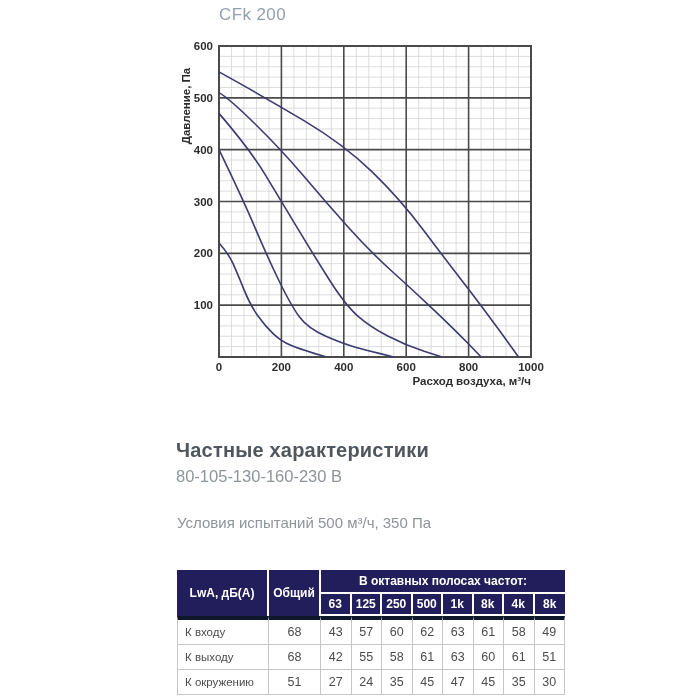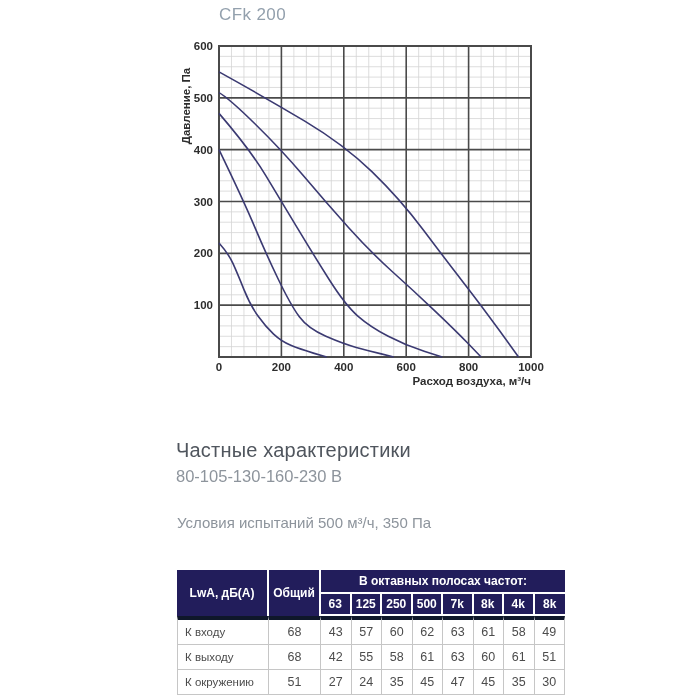--- a/index.html
+++ b/index.html
@@ -12,21 +12,21 @@
   
   .chart-title{
     position:absolute;left:219px;top:5px;width:312px;
     text-align:left;font-size:17px;letter-spacing:.4px;
     color:var(--title-gray,#93a0ad);
   }
   #chart-svg{position:absolute;left:0;top:0;}
   
   .h-char{
     position:absolute;left:176px;top:439px;
-    font-size:20px;font-weight:normal;color:var(--head-gray,#50565e);
+    font-size:20px;font-weight:bold;color:var(--head-gray,#50565e);
     letter-spacing:.2px;
   }
   .h-volt{
     position:absolute;left:176px;top:467px;
     font-size:16.5px;color:var(--sub-gray,#8d949c);
   }
   .h-cond{
     position:absolute;left:177px;top:514px;
     font-size:15px;color:var(--sub-gray,#8d949c);
   }
@@ -154,21 +154,21 @@
       <tr>
         <th rowspan="2" class="rspan">LwA, дБ(A)</th>
         <th rowspan="2" class="rspan">Общий</th>
         <th colspan="8">В октавных полосах частот:</th>
       </tr>
       <tr class="freq-row">
         <th>63</th>
         <th>125</th>
         <th>250</th>
         <th>500</th>
-        <th>7k</th>
+        <th>1k</th>
         <th>8k</th>
         <th>4k</th>
         <th>8k</th>
       </tr>
     </thead>
     <tbody id="noise-body">
         <tr>
           <td>К входу</td>
           <td>68</td>
           <td>43</td>

